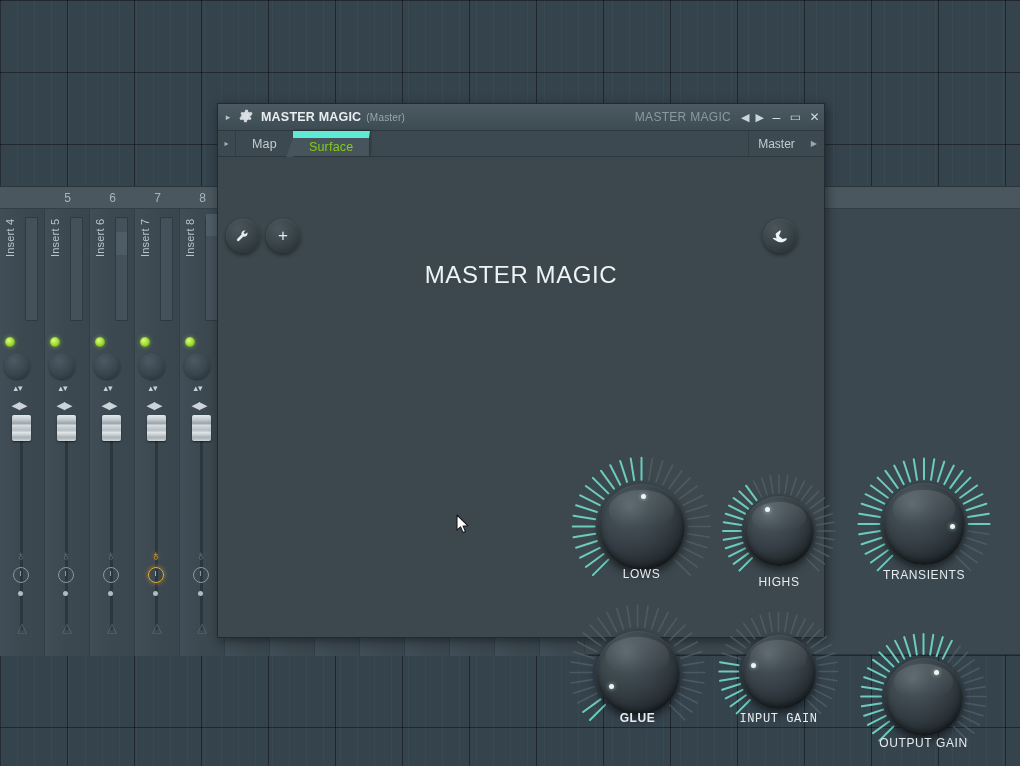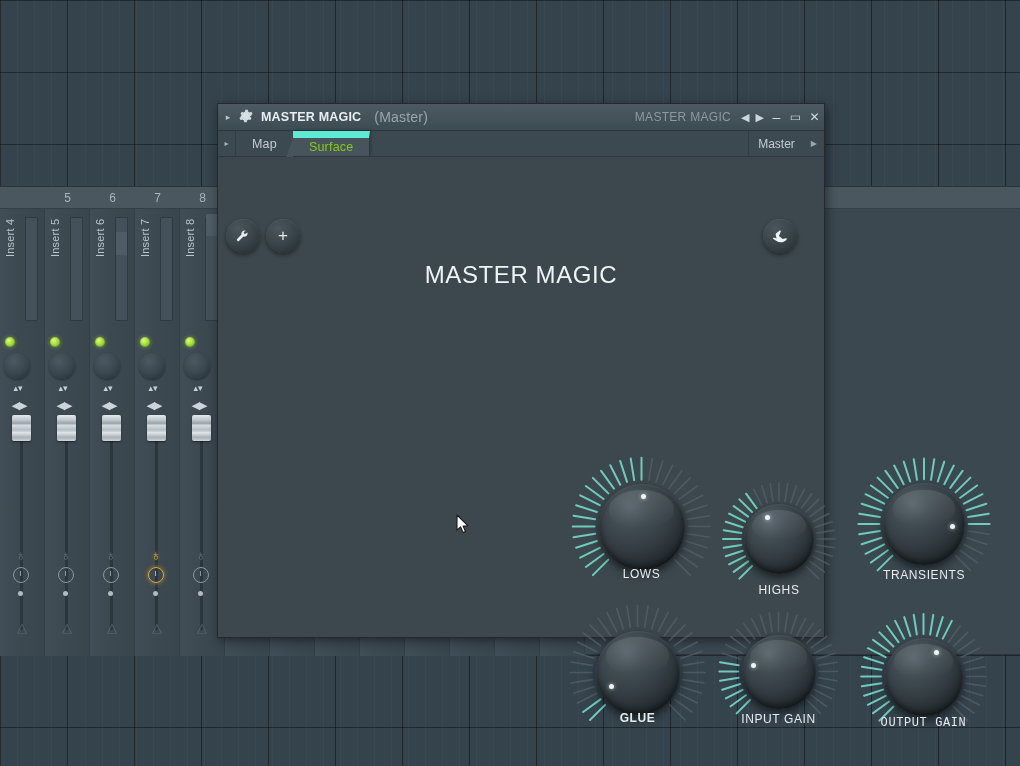--- a/index.html
+++ b/index.html
@@ -210,23 +210,23 @@
     position: relative;
   }
   .tb-gear svg { display: block; }
   .tb-title {
     font-size: 12.5px;
     color: #e9eef1;
     letter-spacing: 0.2px;
     font-weight: 600;
   }
   .tb-sub {
-    font-size: 14px;
+    font-size: 10px;
     color: #9aa6ad;
-    margin-left: 13px;
+    margin-left: 5px;
     letter-spacing: 0.2px;
   }
   .tb-spacer { flex: 1; }
   .tb-preset-name {
     font-size: 12px;
     color: #8d99a1;
     margin-right: 7px;
     letter-spacing: 0.3px;
   }
   .tb-navbtn {
@@ -670,21 +670,21 @@
                 <line x1="113.26" y1="92.78" x2="132.80" y2="102.73" stroke="#55626a" stroke-width="1.6" stroke-linecap="round" opacity="0.72"></line>
                 <line x1="109.42" y1="99.05" x2="127.16" y2="111.94" stroke="#55626a" stroke-width="1.6" stroke-linecap="round" opacity="0.72"></line>
                 <line x1="104.64" y1="104.64" x2="120.15" y2="120.15" stroke="#55626a" stroke-width="1.6" stroke-linecap="round" opacity="0.72"></line>
               </svg>
               <div class="knob-body" style="width: 86px; height: 86px; left: 28.5px; top: 28.5px;">
                 <div class="knob-pointer" style="background: rgb(233, 246, 243); left: 42.6297px; top: 10.0444px;"></div>
               </div>
             </div>
             <div class="knob-label" style="top: 112px;">LOWS</div>
           </div>
-          <div class="knob-cell" style="left: 503px; top: 324px; width: 116px; text-decoration: underline;">
+          <div class="knob-cell" style="left: 503px; top: 316px; width: 116px; text-decoration: underline;">
             <div class="knob-wrap" style="width: 116px; height: 116px;">
               <svg class="knob-ticks" width="116" height="116" viewBox="0 0 116 116">
                 <line x1="31.02" y1="84.98" x2="18.40" y2="97.60" stroke="#6fd4c4" stroke-width="2" stroke-linecap="round" opacity="0.95"></line>
                 <line x1="27.14" y1="80.42" x2="12.70" y2="90.92" stroke="#6fd4c4" stroke-width="2" stroke-linecap="round" opacity="0.95"></line>
                 <line x1="24.01" y1="75.32" x2="8.10" y2="83.42" stroke="#6fd4c4" stroke-width="2" stroke-linecap="round" opacity="0.95"></line>
                 <line x1="21.72" y1="69.79" x2="4.74" y2="75.30" stroke="#6fd4c4" stroke-width="2" stroke-linecap="round" opacity="0.95"></line>
                 <line x1="20.32" y1="63.97" x2="2.69" y2="66.76" stroke="#6fd4c4" stroke-width="2" stroke-linecap="round" opacity="0.95"></line>
                 <line x1="19.85" y1="58.00" x2="2.00" y2="58.00" stroke="#6fd4c4" stroke-width="2" stroke-linecap="round" opacity="0.95"></line>
                 <line x1="20.32" y1="52.03" x2="2.69" y2="49.24" stroke="#6fd4c4" stroke-width="2" stroke-linecap="round" opacity="0.95"></line>
                 <line x1="21.72" y1="46.21" x2="4.74" y2="40.70" stroke="#6fd4c4" stroke-width="2" stroke-linecap="round" opacity="0.95"></line>
@@ -793,21 +793,21 @@
                 <line x1="110.29" y1="90.28" x2="129.38" y2="100.01" stroke="#55626a" stroke-width="1.6" stroke-linecap="round" opacity="0.72"></line>
                 <line x1="106.54" y1="96.41" x2="123.87" y2="109.00" stroke="#55626a" stroke-width="1.6" stroke-linecap="round" opacity="0.72"></line>
                 <line x1="101.87" y1="101.87" x2="117.02" y2="117.02" stroke="#55626a" stroke-width="1.6" stroke-linecap="round" opacity="0.72"></line>
               </svg>
               <div class="knob-body" style="width: 84px; height: 84px; left: 27.5px; top: 27.5px;">
                 <div class="knob-pointer" style="background: rgb(233, 246, 243); left: 13.1705px; top: 53.4996px;"></div>
               </div>
             </div>
             <div class="knob-label" style="top: 108px;">GLUE</div>
           </div>
-          <div class="knob-cell" style="left: 499px; top: 453px; width: 123px;">
+          <div class="knob-cell" style="left: 499px; top: 453px; width: 123px; font-family: Liberation Mono, monospace;">
             <div class="knob-wrap" style="width: 123px; height: 123px;">
               <svg class="knob-ticks" width="123" height="123" viewBox="0 0 123 123">
                 <line x1="32.98" y1="90.02" x2="19.64" y2="103.36" stroke="#6fd4c4" stroke-width="2" stroke-linecap="round" opacity="0.95"></line>
                 <line x1="28.87" y1="85.21" x2="13.61" y2="96.30" stroke="#6fd4c4" stroke-width="2" stroke-linecap="round" opacity="0.95"></line>
                 <line x1="25.57" y1="79.81" x2="8.75" y2="88.38" stroke="#6fd4c4" stroke-width="2" stroke-linecap="round" opacity="0.95"></line>
                 <line x1="23.14" y1="73.96" x2="5.20" y2="79.79" stroke="#6fd4c4" stroke-width="2" stroke-linecap="round" opacity="0.95"></line>
                 <line x1="21.67" y1="67.81" x2="3.03" y2="70.76" stroke="#6fd4c4" stroke-width="2" stroke-linecap="round" opacity="0.95"></line>
                 <line x1="21.17" y1="61.50" x2="2.30" y2="61.50" stroke="#6fd4c4" stroke-width="2" stroke-linecap="round" opacity="0.95"></line>
                 <line x1="21.67" y1="55.19" x2="3.03" y2="52.24" stroke="#6fd4c4" stroke-width="2" stroke-linecap="round" opacity="0.95"></line>
                 <line x1="23.14" y1="49.04" x2="5.20" y2="43.21" stroke="#55626a" stroke-width="1.6" stroke-linecap="round" opacity="0.72"></line>
@@ -834,21 +834,21 @@
                 <line x1="97.43" y1="79.81" x2="114.25" y2="88.38" stroke="#55626a" stroke-width="1.6" stroke-linecap="round" opacity="0.72"></line>
                 <line x1="94.13" y1="85.21" x2="109.39" y2="96.30" stroke="#55626a" stroke-width="1.6" stroke-linecap="round" opacity="0.72"></line>
                 <line x1="90.02" y1="90.02" x2="103.36" y2="103.36" stroke="#55626a" stroke-width="1.6" stroke-linecap="round" opacity="0.72"></line>
               </svg>
               <div class="knob-body" style="width: 74px; height: 74px; left: 24.5px; top: 24.5px;">
                 <div class="knob-pointer" style="background: rgb(233, 246, 243); left: 9.01033px; top: 28.1447px;"></div>
               </div>
             </div>
             <div class="knob-label" style="top: 102px;">INPUT GAIN</div>
           </div>
-          <div class="knob-cell" style="left: 641px; top: 455px; width: 129px; font-family: Liberation Mono, monospace;">
+          <div class="knob-cell" style="left: 641px; top: 475px; width: 129px;">
             <div class="knob-wrap" style="width: 129px; height: 129px;">
               <svg class="knob-ticks" width="129" height="129" viewBox="0 0 129 129">
                 <line x1="34.44" y1="94.56" x2="20.38" y2="108.62" stroke="#6fd4c4" stroke-width="2" stroke-linecap="round" opacity="0.95"></line>
                 <line x1="30.11" y1="89.49" x2="14.02" y2="101.18" stroke="#6fd4c4" stroke-width="2" stroke-linecap="round" opacity="0.95"></line>
                 <line x1="26.62" y1="83.80" x2="8.90" y2="92.83" stroke="#6fd4c4" stroke-width="2" stroke-linecap="round" opacity="0.95"></line>
                 <line x1="24.07" y1="77.64" x2="5.15" y2="83.78" stroke="#6fd4c4" stroke-width="2" stroke-linecap="round" opacity="0.95"></line>
                 <line x1="22.51" y1="71.15" x2="2.87" y2="74.26" stroke="#6fd4c4" stroke-width="2" stroke-linecap="round" opacity="0.95"></line>
                 <line x1="21.99" y1="64.50" x2="2.10" y2="64.50" stroke="#6fd4c4" stroke-width="2" stroke-linecap="round" opacity="0.95"></line>
                 <line x1="22.51" y1="57.85" x2="2.87" y2="54.74" stroke="#6fd4c4" stroke-width="2" stroke-linecap="round" opacity="0.95"></line>
                 <line x1="24.07" y1="51.36" x2="5.15" y2="45.22" stroke="#6fd4c4" stroke-width="2" stroke-linecap="round" opacity="0.95"></line>

